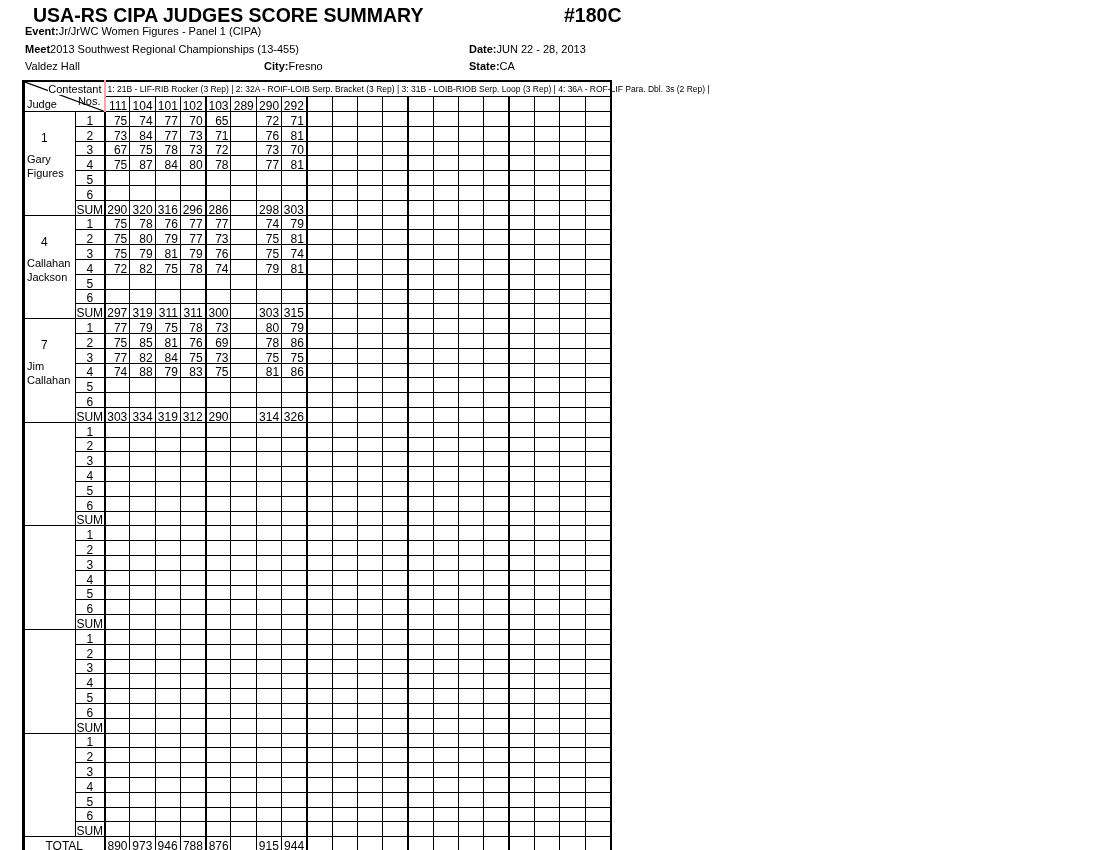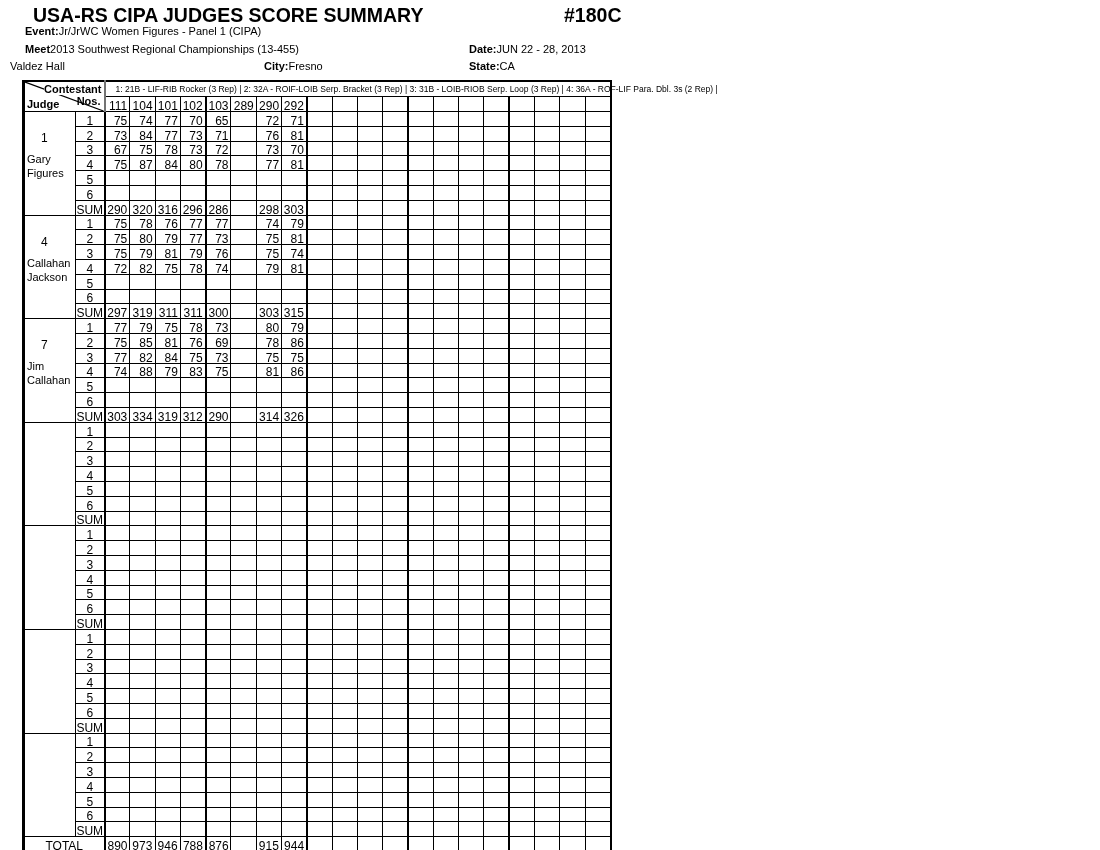--- a/index.html
+++ b/index.html
@@ -22,23 +22,23 @@
       border: 1px solid #000; padding: 0;
       font-size: 12px; line-height: 10px;
       vertical-align: bottom; white-space: nowrap; overflow: visible;
     }
     table.score td.num { text-align: right; padding-right: 2px; }
     table.score td.tk { border-left: 2px solid #000; }
     table.score td.lab { text-align: center; border-right: 2px solid #000; }
     table.score td.tot { text-align: left; padding-left: 2px; margin-left: 47px; }
     table.score td.desc {
       vertical-align: top; font-size: 8.5px; line-height: 10px;
-      padding: 2px 0 0 10px; text-align: left;
+      padding: 2px 0 0 2px; text-align: left;
     }
-    table.score td.corner { vertical-align: top; border-right: 2px solid #737373; font-weight: bold; }
+    table.score td.corner { vertical-align: top; border-right: 2px solid #fca5a5; }
     .corner-box { position: relative; height: 29px; font-size: 11px; line-height: 11px; }
     .corner-box svg { position: absolute; left: 0; top: 0; width: 100%; height: 100%; }
     .c-contestant { position: absolute; right: 2px; top: 2px; background: #fff; }
     .c-nos { position: absolute; right: 3px; bottom: 4px; }
     .c-judge { position: absolute; left: 2px; bottom: 1px; }
 
     table.score td.judge { vertical-align: top; }
     .jbox { position: relative; height: 100px; }
     .jnum { position: absolute; left: 16px; top: 20px; font-size: 12px; line-height: 12px; }
     .jname { position: absolute; left: 2px; top: 41px; font-size: 11px; line-height: 13.5px; white-space: nowrap; }
@@ -51,21 +51,21 @@
 
 <div class="abs info" style="left:25px; top:25px">
   <span class="lbl">Event:</span><span>Jr/JrWC Women Figures - Panel 1  (CIPA)</span>
 </div>
 <div class="abs info" style="left:25px; top:42.5px">
   <span class="lbl">Meet</span><span>2013 Southwest Regional Championships (13-455)</span>
 </div>
 <div class="abs info" style="left:469px; top:42.5px">
   <span class="lbl">Date:</span><span>JUN 22 - 28, 2013</span>
 </div>
-<div class="abs info" style="left:10px; top:60px">Valdez Hall</div>
+<div class="abs info" style="left:25px; top:60px">Valdez Hall</div>
 <div class="abs info" style="left:264px; top:60px">
   <span class="lbl">City:</span><span>Fresno</span>
 </div>
 <div class="abs info" style="left:469px; top:60px">
   <span class="lbl">State:</span><span>CA</span>
 </div>
 
 <table class="score">
   <colgroup id="cols">
     <col style="width:52px">

